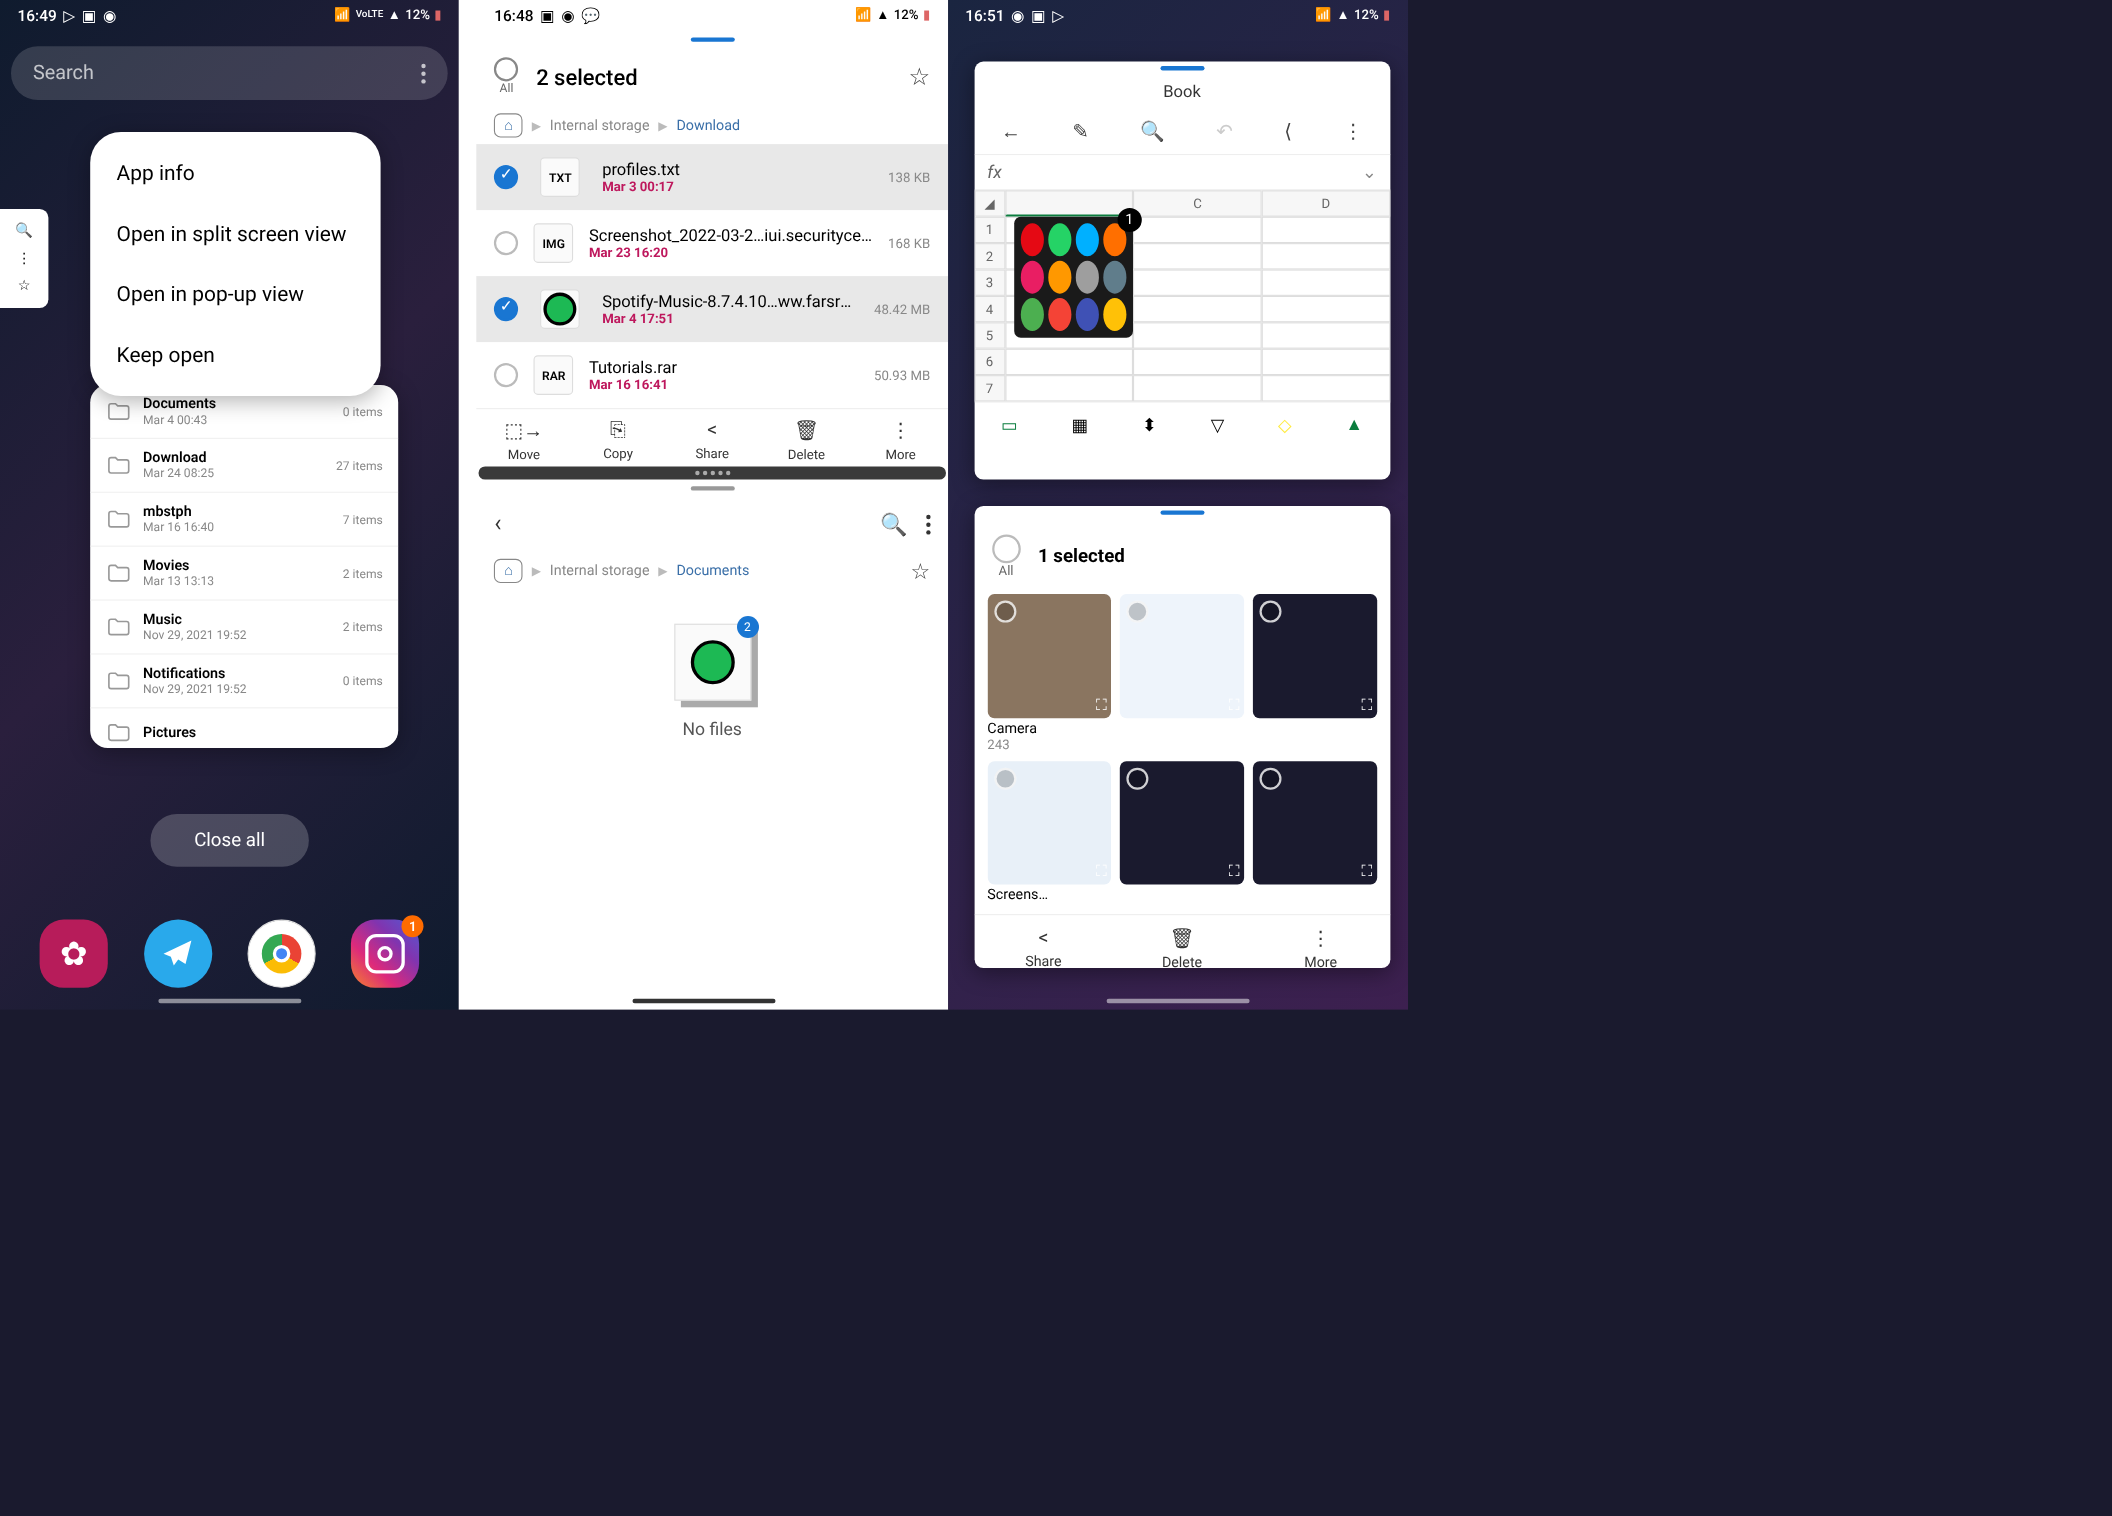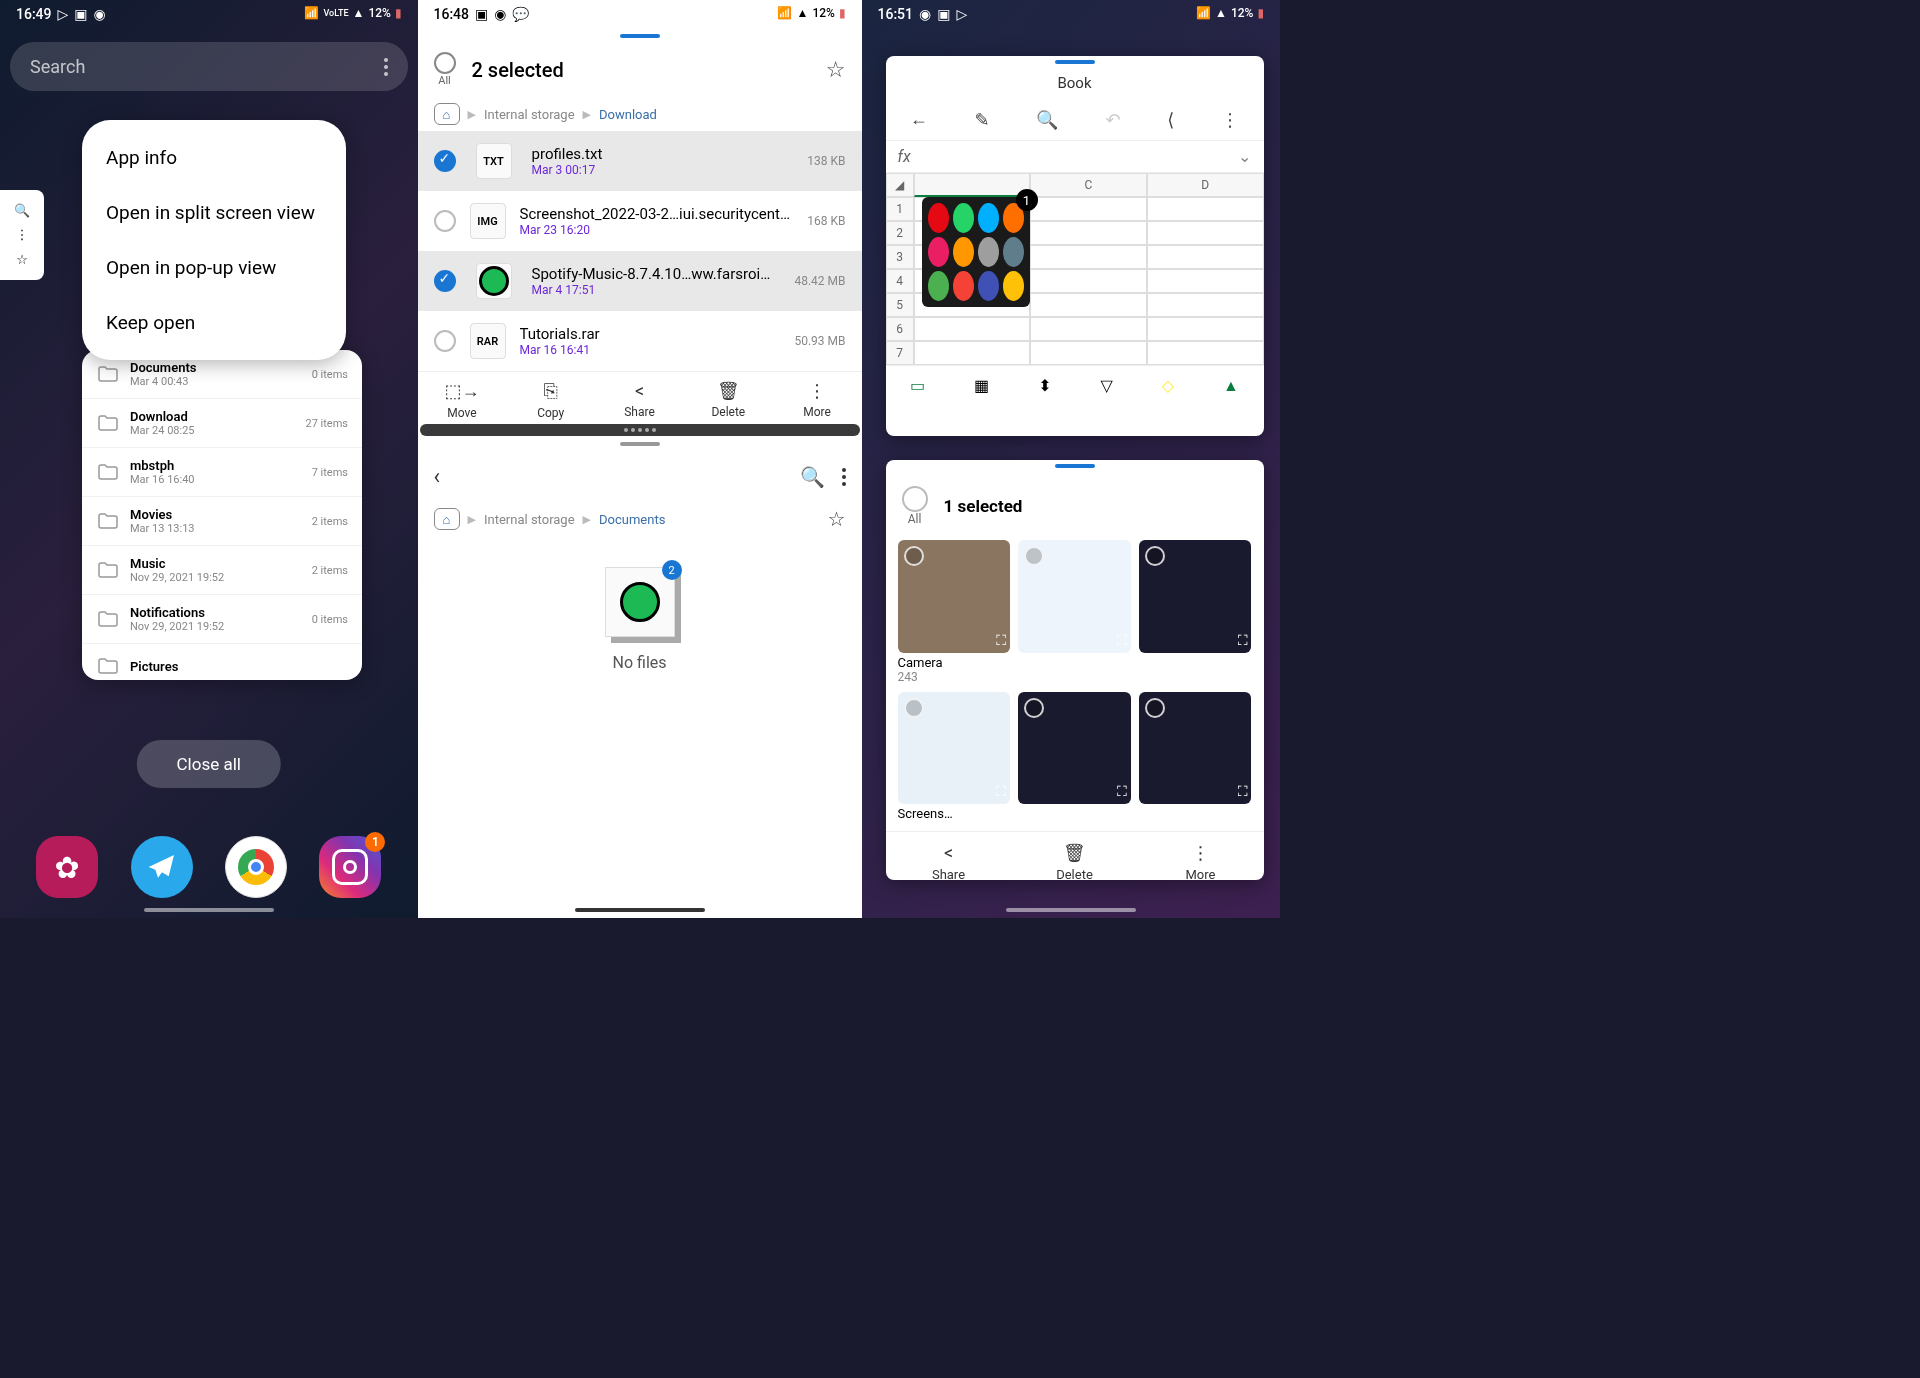--- a/index.html
+++ b/index.html
@@ -1,19 +1,19 @@
 <!DOCTYPE html>
 <html><head>
 <meta charset="utf-8">
 <style>
 * { margin: 0; padding: 0; box-sizing: border-box; font-family: -apple-system, BlinkMacSystemFont, 'Segoe UI', Roboto, sans-serif; }
 body { display: flex; width: 1280px; height: 918px; background: #1a1a2e; }
 .screen { position: relative; overflow: hidden; }
 .screen1 { width: 426px; height: 918px; background: linear-gradient(135deg, #0f1b2e 0%, #2a1f3d 50%, #0f1b2e 100%); }
-.screen2 { width: 453px; height: 918px; background: #fff; }
+.screen2 { width: 453px; height: 918px; background: #fff; padding-left: 16px; }
 .screen3 { width: 427px; height: 918px; background: linear-gradient(135deg, #1a2540 0%, #3d2050 100%); }
 
 .status-bar { display: flex; justify-content: space-between; align-items: flex-start; padding: 6px 16px; font-size: 14px; font-weight: 500; height: 30px; }
 .status-bar.dark { color: #fff; }
 .status-bar.light { color: #000; }
 .status-left { display: flex; align-items: center; gap: 6px; }
 .status-right { display: flex; align-items: center; gap: 4px; font-size: 12px; }
 
 .search-pill { margin: 12px 10px; background: rgba(255,255,255,0.15); border-radius: 28px; padding: 14px 20px; display: flex; justify-content: space-between; align-items: center; color: rgba(255,255,255,0.7); font-size: 18px; }
 .search-pill .dots { display: flex; flex-direction: column; gap: 3px; }
@@ -52,21 +52,21 @@
 .breadcrumb .caret { color: #bbb; font-size: 11px; }
 
 .file-row { display: flex; align-items: center; padding: 12px 16px; gap: 14px; }
 .file-row.selected { background: #e8e8e8; gap: 20px; }
 .check { width: 22px; height: 22px; border: 2px solid #bbb; border-radius: 50%; flex-shrink: 0; }
 .check.checked { background: #1976d2; border-color: #1976d2; position: relative; }
 .check.checked::after { content: '✓'; color: #fff; position: absolute; left: 3px; top: -2px; font-size: 14px; }
 .file-thumb { width: 36px; height: 36px; border-radius: 4px; display: flex; align-items: center; justify-content: center; font-size: 11px; font-weight: 600; background: #fafafa; border: 1px solid #ddd; flex-shrink: 0; }
 .file-info { flex: 1; min-width: 0; }
 .file-name { font-size: 15px; color: #000; white-space: nowrap; overflow: hidden; text-overflow: ellipsis; }
-.file-date { font-size: 12px; color: #6d28d9; }
+.file-date { font-size: 12px; color: #be185d; font-weight: bold; }
 .file-size { font-size: 12px; color: #888; }
 
 .action-bar { display: flex; border-top: 1px solid #eee; padding: 8px 0 4px; }
 .action-btn { flex: 1; display: flex; flex-direction: column; align-items: center; gap: 4px; font-size: 12px; color: #333; }
 .action-btn .ic { font-size: 18px; }
 
 .split-divider { height: 12px; background: #3a3a3a; border-radius: 6px; margin: 0 2px; display: flex; align-items: center; justify-content: center; gap: 3px; }
 .split-divider span { width: 4px; height: 4px; background: #aaa; border-radius: 50%; }
 
 .s2-bottom-header { padding: 12px 16px; display: flex; align-items: center; gap: 16px; }

